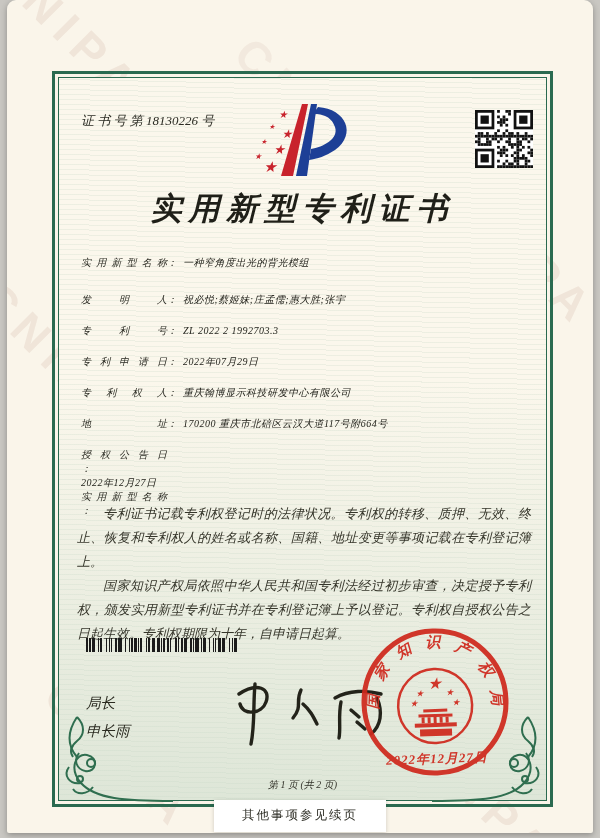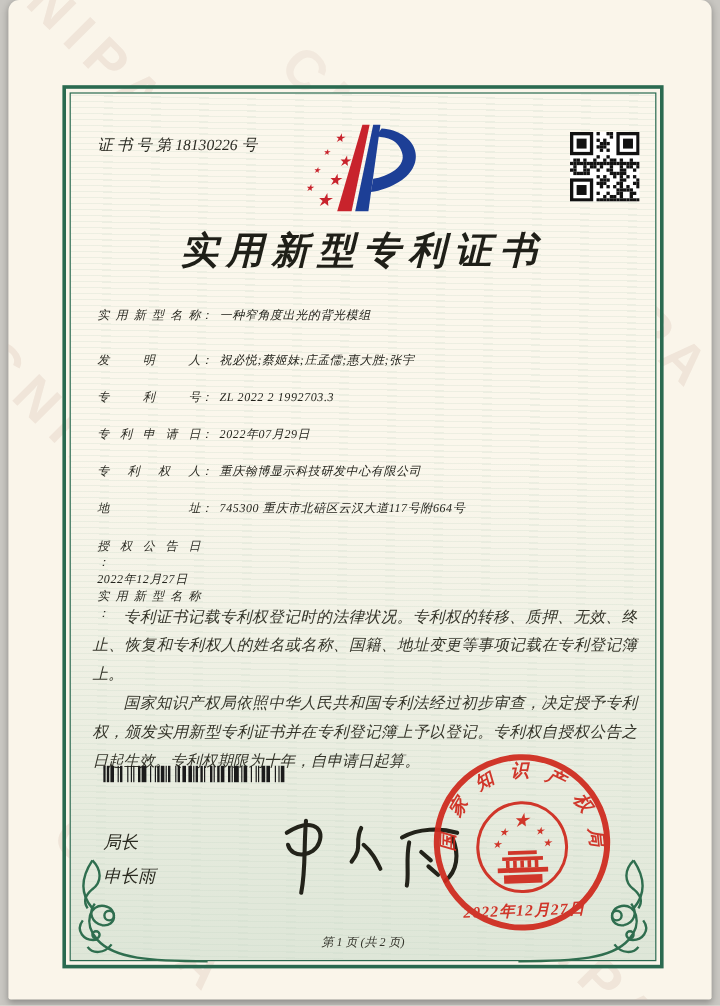--- a/index.html
+++ b/index.html
@@ -243,21 +243,21 @@
             <span class="fvalue">2022年07月29日</span>
           </div>
           <div class="frow">
             <span class="flabel">专利权人</span>
               <span class="fcolon">：</span>
             <span class="fvalue">重庆翰博显示科技研发中心有限公司</span>
           </div>
           <div class="frow">
             <span class="flabel">地址</span>
               <span class="fcolon">：</span>
-            <span class="fvalue">745300 重庆市北碚区云汉大道117号附664号</span>
+            <span class="fvalue">170200 重庆市北碚区云汉大道117号附664号</span>
           </div>
           <div class="frow last">
             <span class="flabel">授权公告日</span>
               <span class="fcolon">：</span>
             <span class="fvalue fixed">2022年12月27日</span>
             <span class="flabel">实用新型名称</span>
               <span class="fcolon">：</span>
           </div>
         </div>
 
@@ -377,14 +377,15 @@
           <path d="M24,4 C32,12 32,22 24,28 C18,33 16,38 20,44"></path>
           <path d="M40,74 C34,82 24,82 20,76"></path>
           <circle cx="38" cy="50" r="4"></circle>
           <circle cx="27" cy="66" r="3"></circle>
         </svg>
 
         <div class="pagefoot">第 1 页 (共 2 页)</div>
       </div>
     </div>
 
+    <div class="contbox">其他事项参见续页</div>
   </div>
 </div>
 
 </body></html>

